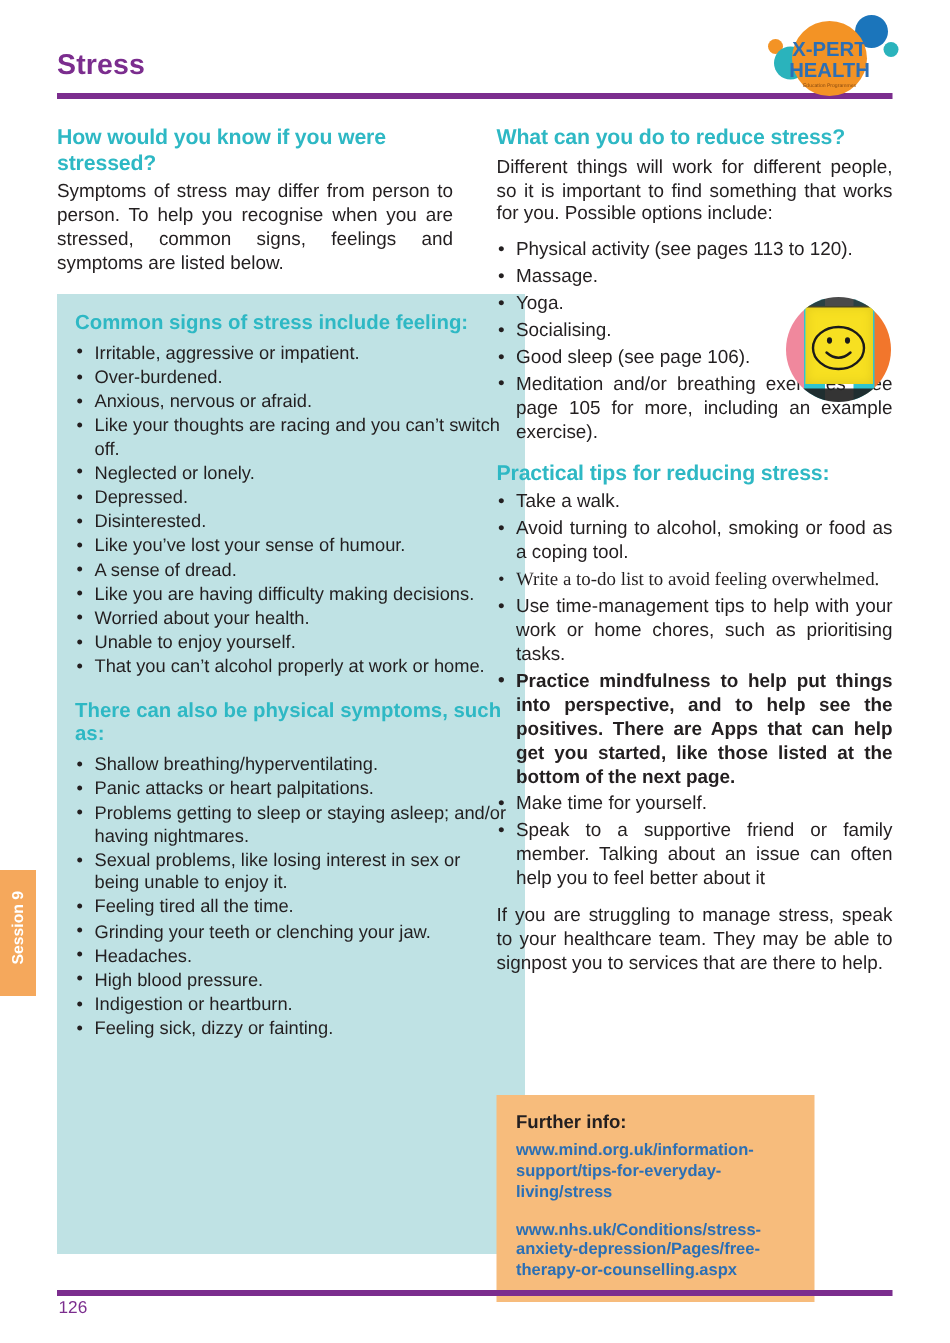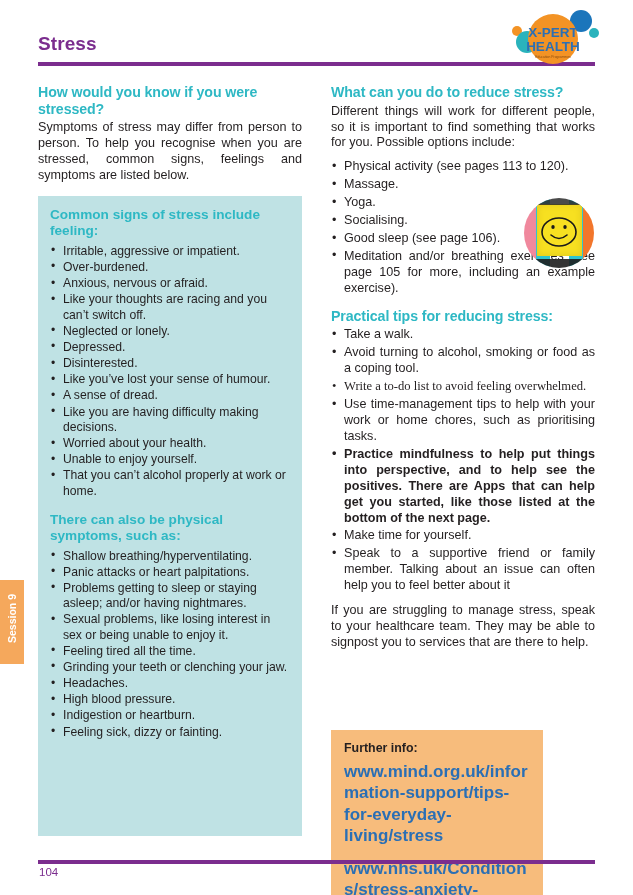--- a/index.html
+++ b/index.html
@@ -118,21 +118,21 @@
     font-size: 12.6px;
     line-height: 1.265;
   }
   ul.bullets.justify > li { text-align: justify; }
 
   
   #signs-panel {
     position: absolute;
     left: 38px;
     top: 196px;
-    width: 264px;
+    width: 312px;
     box-sizing: border-box;
     background: #bfe2e4;
     padding: 11px 10px 12px 12px;
     height: 640px;
   }
   #signs-panel h3 {
     margin: 0 0 5px 0;
     font-size: 13.6px;
     font-weight: bold;
     line-height: 1.17;
@@ -183,21 +183,21 @@
   }
   #further-info .fi-title {
     margin: 0 0 6px 0;
     font-size: 12.4px;
     font-weight: bold;
     color: #231f20;
   }
   #further-info .fi-link {
     display: block;
     margin: 0 0 11px 0;
-    font-size: 17px;
+    font-size: 11px;
     line-height: 1.26;
     font-weight: bold;
     color: #2a6fb5;
     text-decoration: none;
     word-break: break-word;
   }
   #further-info .fi-link.last { margin-bottom: 0; }
 
   
   #footer-rule {
@@ -316,13 +316,13 @@
   </svg>
 </div>
 
 <div id="further-info">
   <div class="fi-title">Further info:</div>
   <a class="fi-link" href="#">www.mind.org.uk/information-support/tips-for-everyday-living/stress</a>
   <a class="fi-link last" href="#">www.nhs.uk/Conditions/stress-anxiety-depression/Pages/free-therapy-or-counselling.aspx</a>
 </div>
 
 <div id="footer-rule"></div>
-<div id="page-number">104</div>
+<div id="page-number">126</div>
 
 </body></html>

